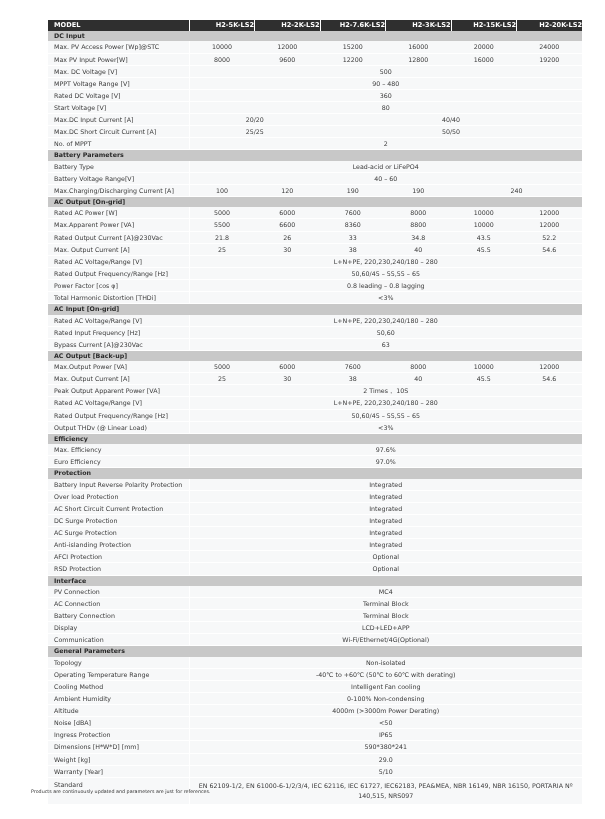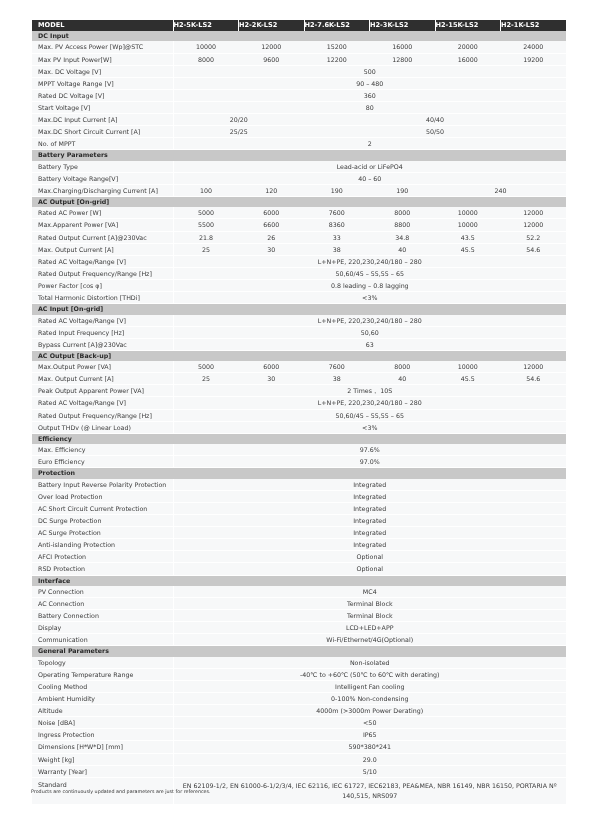--- a/index.html
+++ b/index.html
@@ -1,25 +1,25 @@
 <!DOCTYPE html>
 <html><head>
 <meta charset="utf-8">
 <style>
   html, body { margin: 0; padding: 0; background: #ffffff; }
   body { width: 605px; height: 819px; position: relative; overflow: hidden;
          font-family: "DejaVu Sans", sans-serif; color: #3a3a3a; }
-  .sheet { position: absolute; left: 32px; top: 20px; width: 534px; }
+  .sheet { position: absolute; left: 48px; top: 20px; width: 534px; }
   table { border-collapse: collapse; width: 534px; table-layout: fixed; }
   col.label-col { width: 141px; }
   col.model-col { width: 65.5px; }
   td, th { padding: 0; height: 11.1px; line-height: 11.1px; font-size: 6.3px;
            white-space: nowrap; overflow: hidden; }
   tr.header th { background: #2f2f2f; color: #ffffff; font-weight: bold; font-size: 6.6px;
-                 height: 11px; line-height: 11px; border-left: 1.5px solid #ffffff; text-align: left; }
+                 height: 11px; line-height: 11px; border-left: 1.5px solid #ffffff; text-align: right; }
   tr.header th.first { text-align: left; padding-left: 6px; border-left: none; }
   tr.section td { background: #c8c8c8; color: #2a2a2a; font-weight: bold; padding-left: 6px;
                   height: 10.4px; line-height: 10.4px; }
   tr.spec td { background: #f7f8f9; border-bottom: 1px solid #ffffff; }
   tr.spec td.label { padding-left: 6px; text-align: left; border-right: 1px solid #ffffff; }
   tr.spec td.val { text-align: center; }
   tr.tall td { height: 24px; line-height: 10px; vertical-align: middle; white-space: normal; }
   tr.tall td.label { vertical-align: top; padding-top: 2px; }
   .footnote { position: absolute; left: 31px; top: 789px; font-size: 4.8px; color: #333333; }
 </style>
@@ -38,21 +38,21 @@
         <col class="model-col">
     </colgroup>
     <thead>
       <tr class="header">
         <th class="first">MODEL</th>
         <th>H2-5K-LS2</th>
         <th>H2-2K-LS2</th>
         <th>H2-7.6K-LS2</th>
         <th>H2-3K-LS2</th>
         <th>H2-15K-LS2</th>
-        <th>H2-1K-LS2</th>
+        <th>H2-20K-LS2</th>
       </tr>
     </thead>
     <tbody id="spec-body">
         <tr class="section">
           <td colspan="7">DC Input</td>
         </tr>
         <tr class="spec">
           <td class="label">Max. PV Access Power [Wp]@STC</td>
           <td class="val" colspan="1">10000</td>
           <td class="val" colspan="1">12000</td>

